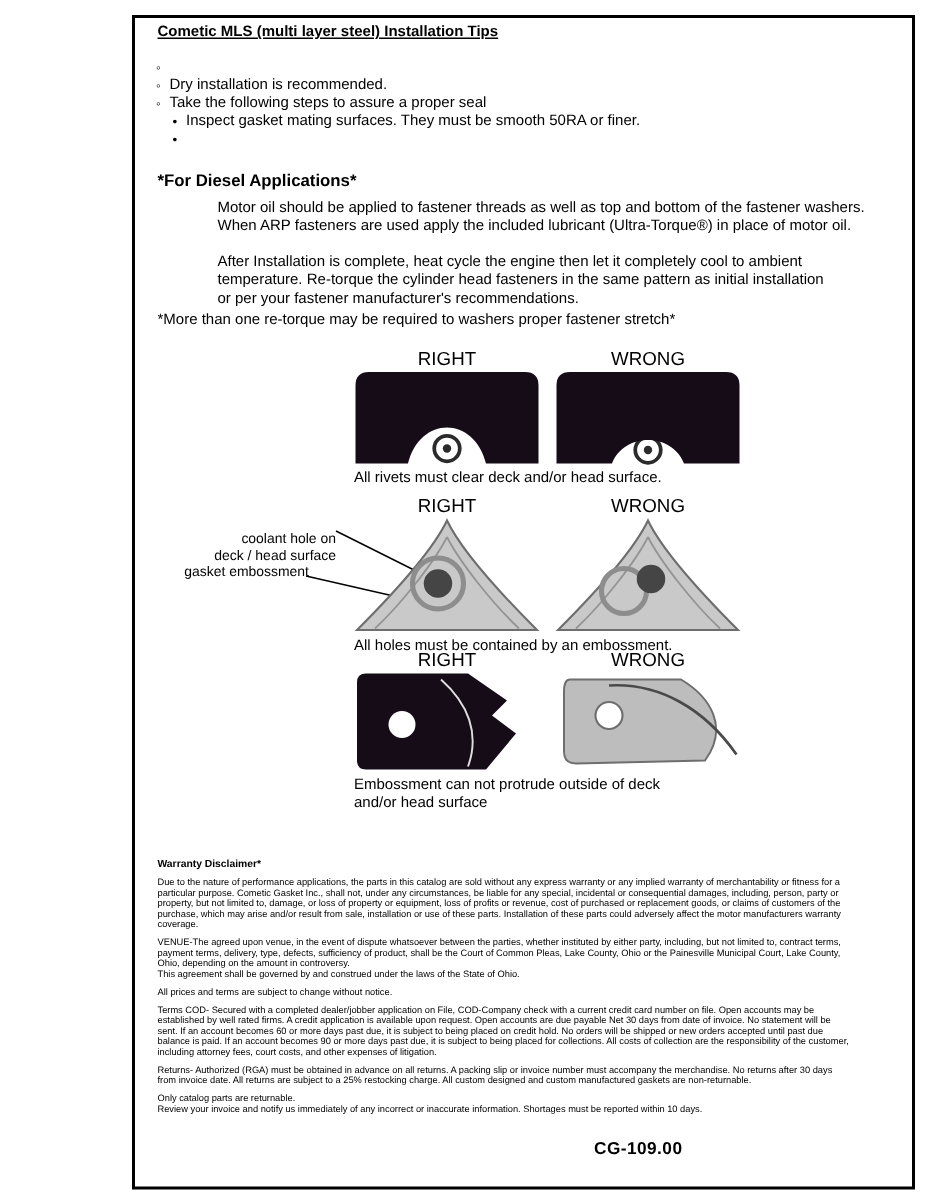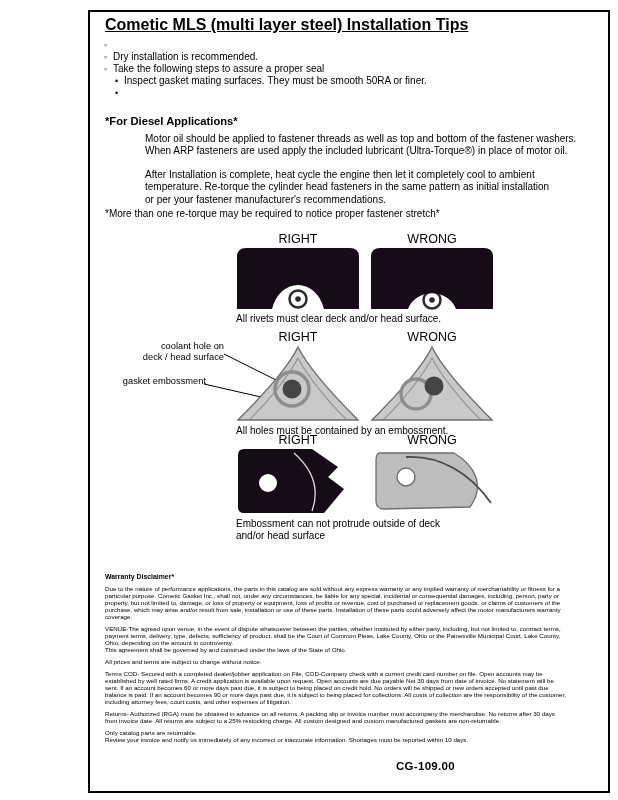--- a/index.html
+++ b/index.html
@@ -8,21 +8,21 @@
     position: relative;
     background: #ffffff;
     color: #000;
     font-family: "Liberation Sans", sans-serif;
     overflow: hidden;
   }
   .abs { position: absolute; }
 
   .frame { left: 88px; top: 10px; width: 518px; height: 779px; border: 2px solid #000; }
 
-  .title { left: 105px; top: 16px; font-size: 16px; font-weight: 700; text-decoration: underline; }
+  .title { left: 105px; top: 16px; font-size: 10px; font-weight: 700; text-decoration: underline; }
 
   .tips { left: 104px; top: 39px; width: 492px; font-size: 10px; line-height: 12.1px; }
   .tip-row { display: flex; }
   .tip-row .marker { width: 9px; flex: 0 0 9px; font-size: 9px; line-height: 12.1px; }
   .tip-row.sub { margin-left: 11px; }
 
   .heading { left: 105px; top: 115px; font-size: 11.2px; font-weight: 700; }
   .para { white-space: pre-line; font-size: 10px; line-height: 12.3px; width: 497px; margin-left: 40px; }
   .para1 { left: 105px; top: 133px; }
   .para2 { left: 105px; top: 169px; }
@@ -42,21 +42,21 @@
   .fig-r3-right { left: 236px; top: 447px; }
   .fig-r3-wrong { left: 370px; top: 447px; }
   svg { display: block; }
 
   .caption { font-size: 10px; line-height: 11.8px; white-space: pre-line; }
   .cap1 { left: 236px; top: 313px; }
   .cap2 { left: 236px; top: 425px; }
   .cap3 { left: 236px; top: 518px; }
 
   .dg-label { font-size: 9.3px; line-height: 10.5px; white-space: pre-line; text-align: right; }
-  .lbl-coolant { left: 128px; top: 341px; width: 96px; text-align: right; }
+  .lbl-coolant { left: 128px; top: 354px; width: 96px; text-align: right; }
   .lbl-emboss  { left: 110px; top: 376px; width: 96px; }
   .pointers { left: 196px; top: 346px; }
 
   .warranty { left: 105px; top: 573px; width: 462px; font-size: 6.2px; line-height: 7px; }
   .warranty h2 { font-size: 6.9px; font-weight: 700; margin: 0 0 5px 0; }
   .warranty p { margin: 0 0 5px 0; white-space: pre-line; }
 
   .footer { left: 396px; top: 760px; font-size: 11.5px; letter-spacing: 0.3px; font-weight: bold; }
 </style>
 </head>
@@ -86,21 +86,21 @@
     <span class="marker">•</span>
   </div>
 </div>
 
 <div class="abs heading">*For Diesel Applications*</div>
 <div class="abs para para1">Motor oil should be applied to fastener threads as well as top and bottom of the fastener washers.
 When ARP fasteners are used apply the included lubricant (Ultra-Torque®) in place of motor oil.</div>
 <div class="abs para para2">After Installation is complete, heat cycle the engine then let it completely cool to ambient
 temperature. Re-torque the cylinder head fasteners in the same pattern as initial installation
 or per your fastener manufacturer's recommendations.</div>
-<div class="abs note">*More than one re-torque may be required to notice proper fastener stretch*</div>
+<div class="abs note">*More than one re-torque may be required to washers proper fastener stretch*</div>
 
 <div class="abs dg-headers h-row1">
   <span>RIGHT</span>
   <span>WRONG</span>
 </div>
 <div class="abs figure fig-r1-right">
   <svg width="124" height="63" viewBox="0 0 124 63">
     <path d="M10 1 H114 Q123 1 123 10 V62 H88 C80 30 44 30 36 62 H1 V10 Q1 1 10 1 Z" fill="#160c18"></path>
     <circle cx="62" cy="52" r="8.5" fill="#ffffff" stroke="#2b2b2b" stroke-width="2.5"></circle>
     <circle cx="62" cy="52" r="2.8" fill="#2b2b2b"></circle>

